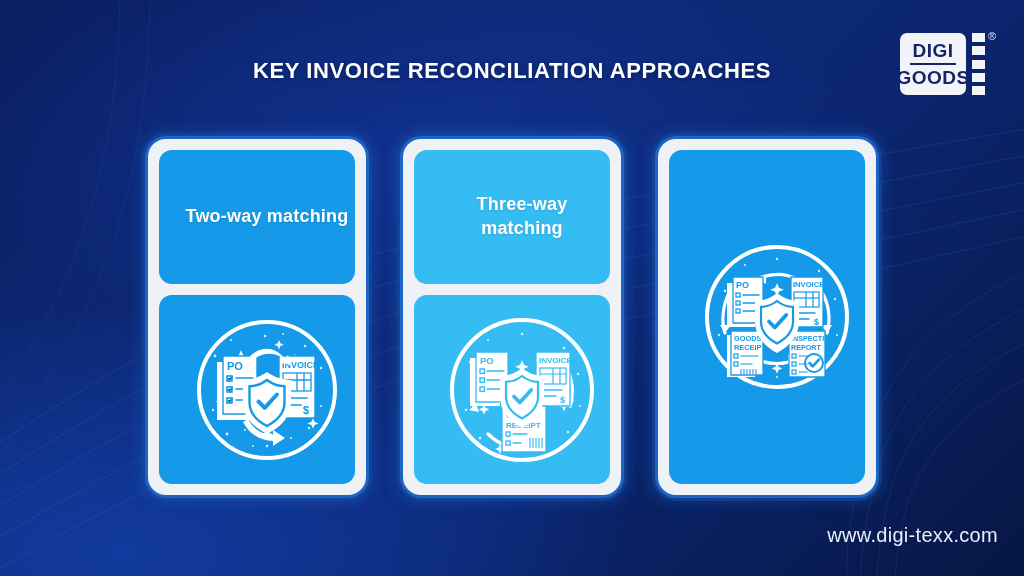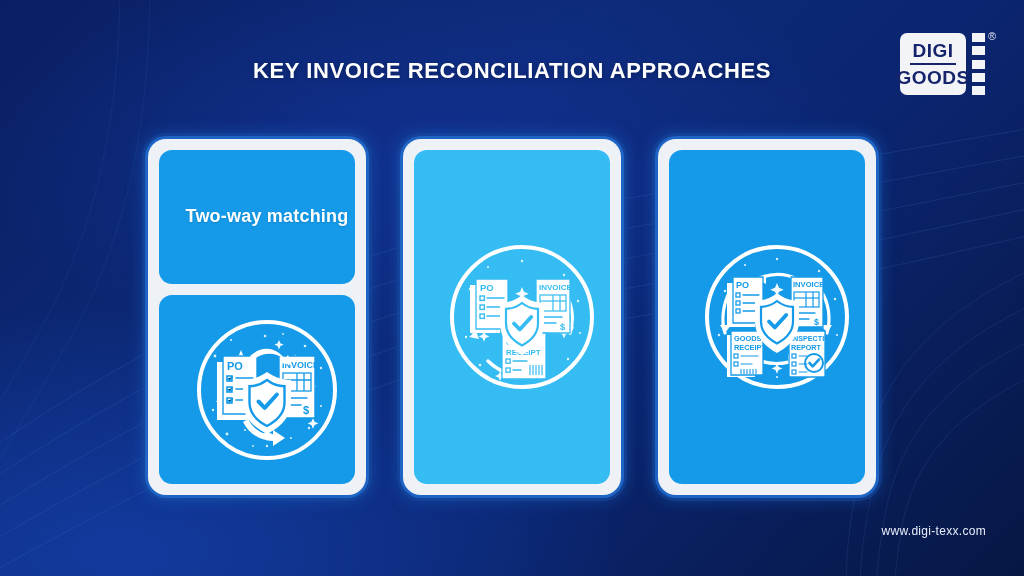--- a/index.html
+++ b/index.html
@@ -146,26 +146,26 @@
     display: flex;
     align-items: center;
     justify-content: center;
     overflow: hidden;
   }
   .panel-art svg { display: block; }
 
   
   .footer-url {
     position: absolute;
-    left: 0;
+    left: 12px;
     top: 524px;
     width: 986px;
     text-align: right;
     color: #e9eefb;
-    font-size: 12px;
+    font-size: 20px;
     letter-spacing: 0.3px;
   }
 </style>
 </head>
 <body>
 
 <div id="stage">
 
   <div class="bg-curves">
     <svg viewBox="0 0 1024 576" preserveAspectRatio="none" aria-hidden="true">
@@ -296,20 +296,23 @@
           <g>
             <path d="M80,62 C88,68 98,70 104,70 l0,22 C104,108 92,118 80,124 C68,118 56,108 56,92 l0,-22 C62,70 72,68 80,62 z" fill="#ffffff"></path>
             <path d="M80,70 C86,74.6 93,76.2 97.5,76.2 l0,16.4 C97.5,104 88.6,111.5 80,116 C71.4,111.5 62.5,104 62.5,92.6 l0,-16.4 C67,76.2 74,74.6 80,70 z" fill="none" stroke="#149ae8" stroke-width="2.4"></path>
             <path d="M71.5,91.5 l6.2,6.4 12.2,-13.4" fill="none" stroke="#149ae8" stroke-width="4" stroke-linecap="round" stroke-linejoin="round"></path>
           </g>
         </svg>
       </div>
     </div>
 
     <div class="card light">
+      <div class="panel panel-title">
+        <span>Three-way matching</span>
+      </div>
       <div class="panel panel-art">
         <svg width="164" height="164" viewBox="0 0 164 164" aria-hidden="true">
           <circle cx="82" cy="82" r="70" fill="none" stroke="#ffffff" stroke-width="4"></circle>
           <g fill="#ffffff" fill-opacity="0.85">
             <circle cx="30" cy="54" r="1.3"></circle>
               <circle cx="48" cy="32" r="1.1"></circle>
             <circle cx="124" cy="40" r="1.2"></circle>
               <circle cx="138" cy="66" r="1.2"></circle>
             <circle cx="26" cy="102" r="1.2"></circle>
               <circle cx="40" cy="130" r="1.3"></circle>

